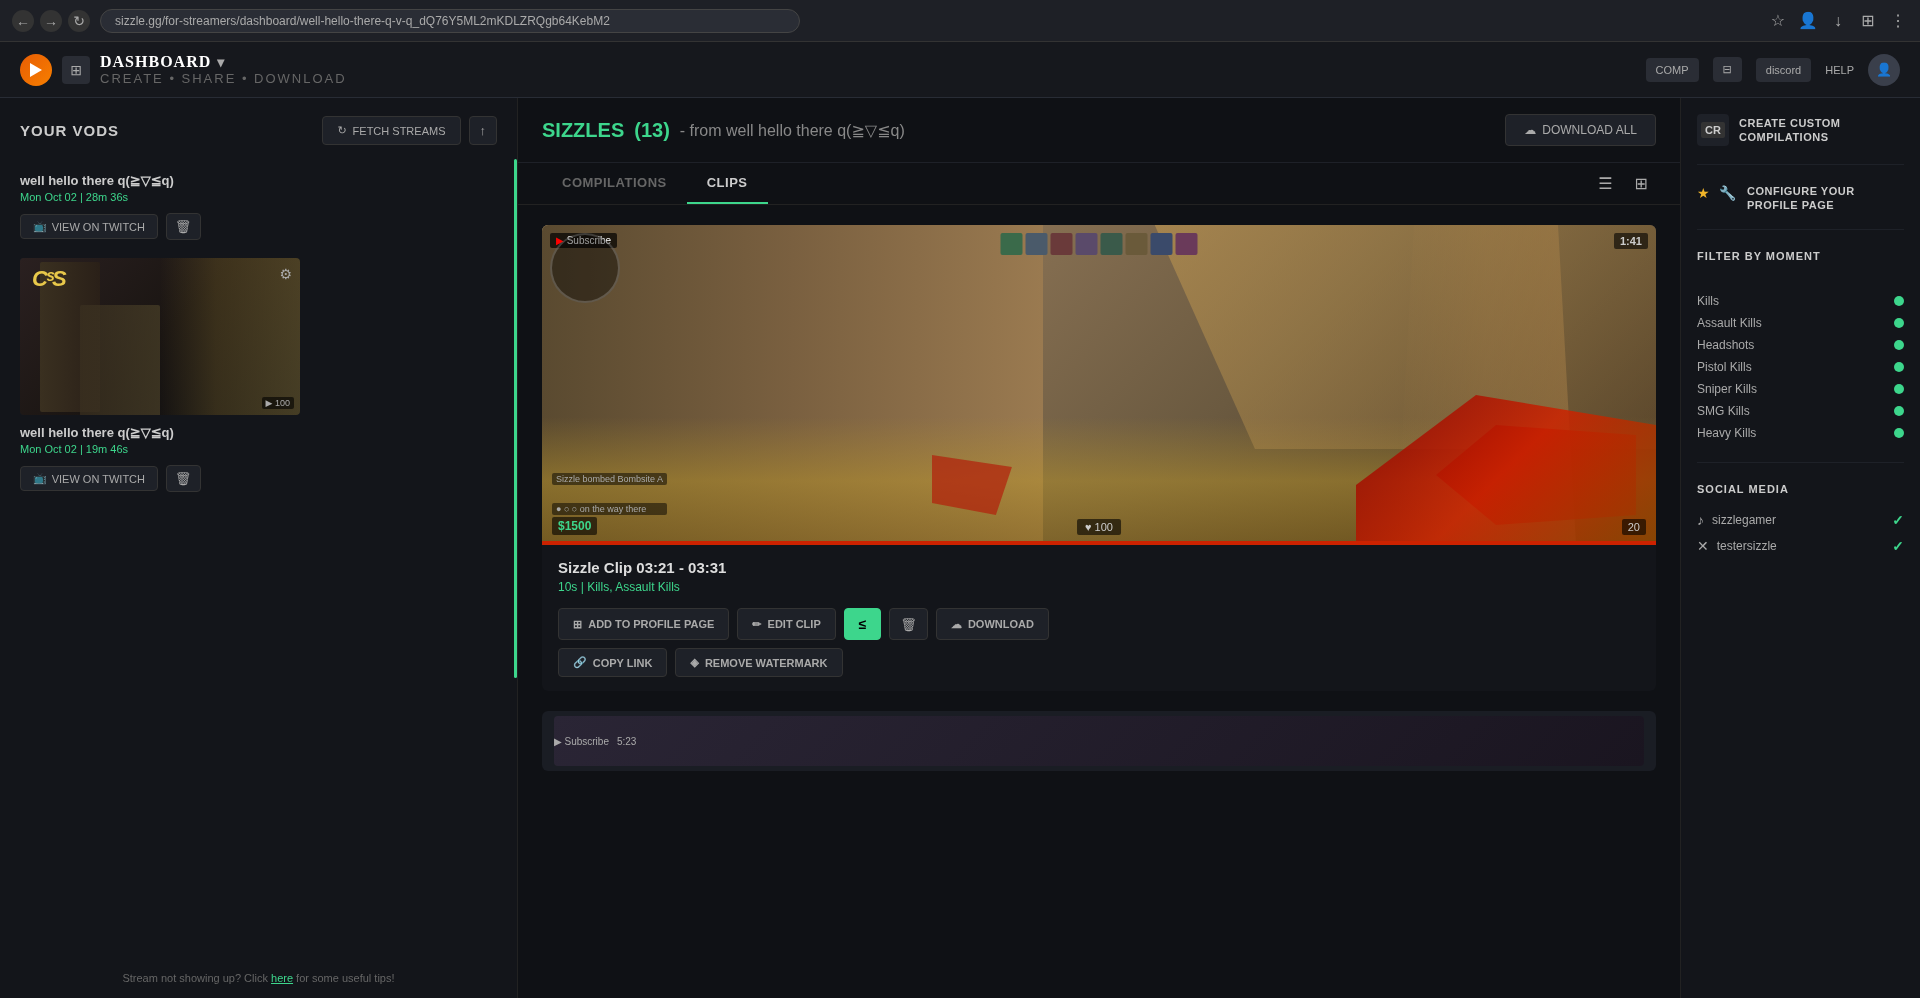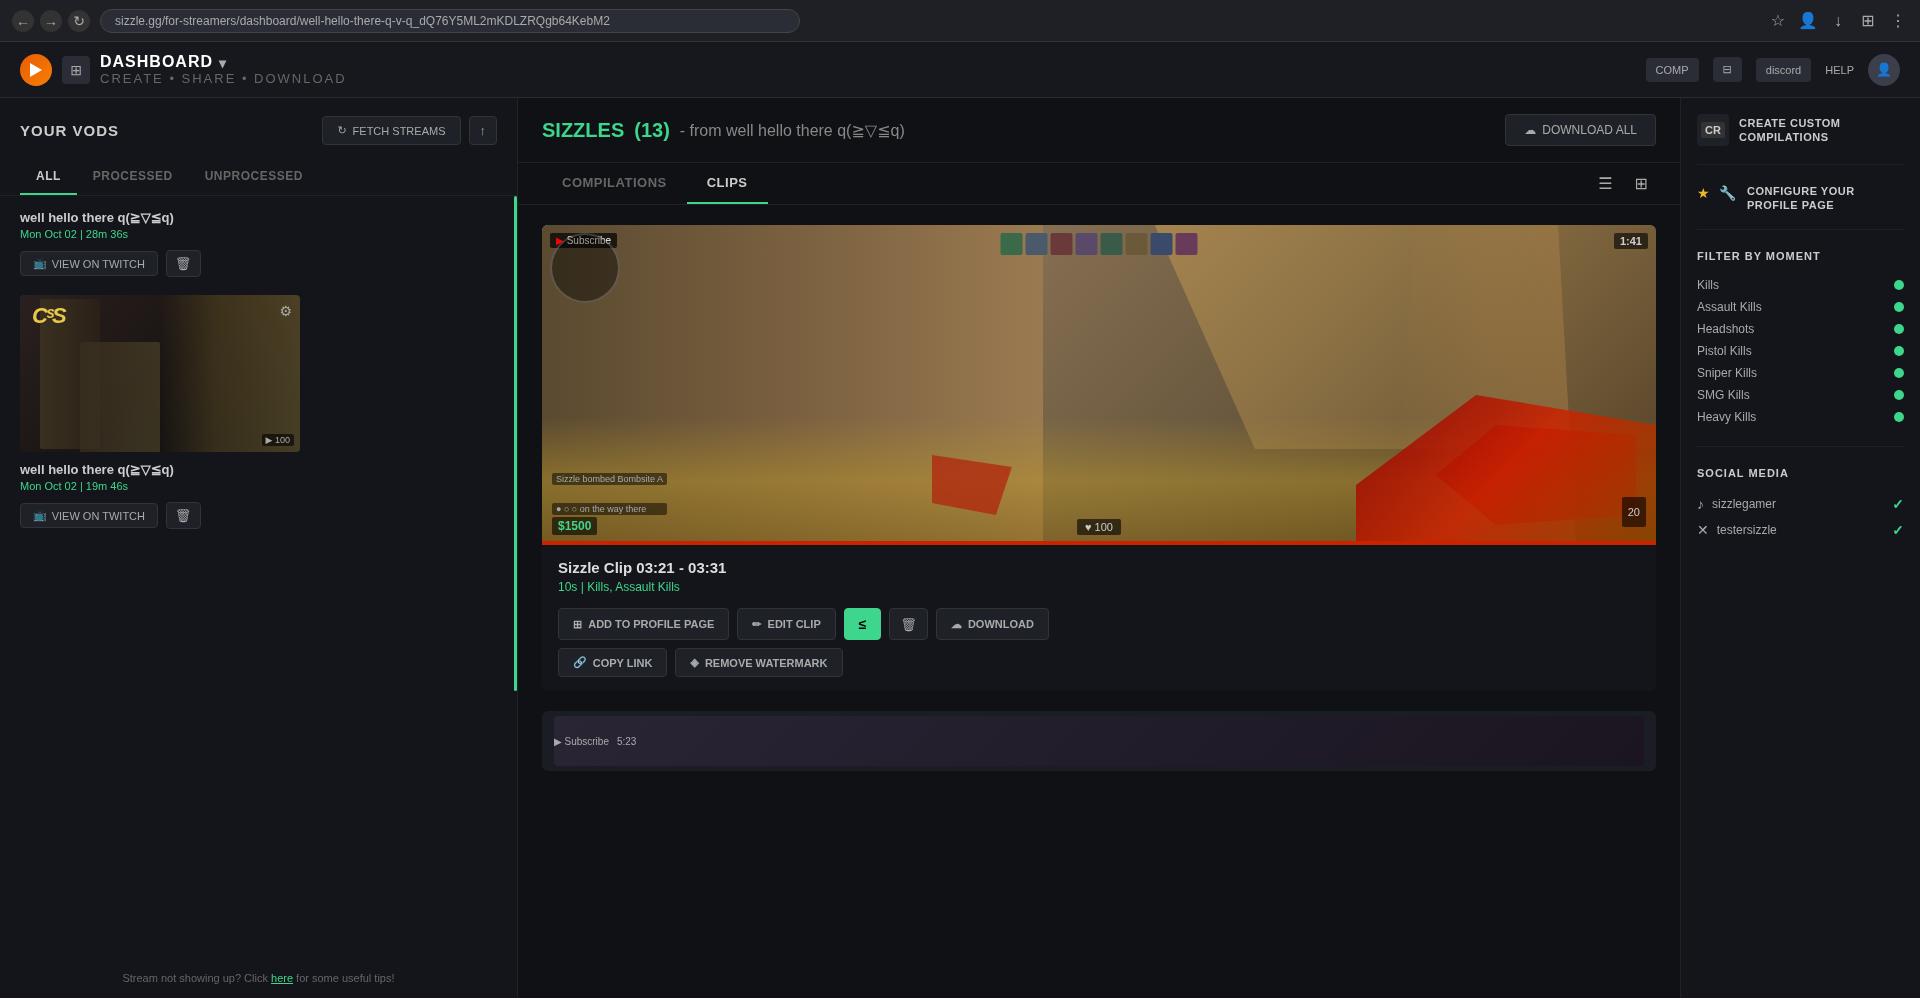--- a/index.html
+++ b/index.html
@@ -95,20 +95,21 @@
       flex-direction: column;
     }
     .logo-dashboard {
       color: white;
       font-size: 16px;
       font-weight: 700;
       letter-spacing: 1px;
       display: flex;
       align-items: flex-end;
       gap: 6px;
+      font-family: Liberation Serif, serif;
     }
     .logo-sub {
       font-size: 13px;
       color: #666;
       letter-spacing: 2px;
     }
     .dashboard-icon {
       width: 28px; height: 28px;
       background: #2a2d35;
       border-radius: 4px;
@@ -438,26 +439,26 @@
       left: 50%;
       transform: translateX(-50%);
       background: rgba(0,0,0,0.6);
       color: #ccc;
       font-size: 11px;
       padding: 2px 8px;
       border-radius: 2px;
     }
     .hud-bottom-right {
       position: absolute;
-      bottom: 18px;
+      bottom: 10px;
       right: 10px;
       background: rgba(0,0,0,0.6);
       color: #ccc;
       font-size: 11px;
-      padding: 9px 6px;
+      padding: 2px 6px;
       border-radius: 2px;
     }
     .hud-kill-feed {
       position: absolute;
       bottom: 30px;
       left: 10px;
       display: flex;
       flex-direction: column;
       gap: 18px;
       justify-content: flex-end;
@@ -593,21 +594,21 @@
     
     .filter-section {
       border-bottom: 1px solid #1e2128;
       padding-bottom: 18px;
     }
     .filter-title {
       font-size: 11px;
       font-weight: 700;
       color: #ccc;
       letter-spacing: 1px;
-      margin-bottom: 12px;
+      margin-bottom: 28px;
     }
     .filter-item {
       display: flex;
       align-items: center;
       justify-content: space-between;
       padding: 4px 0;
       cursor: pointer;
     }
     .filter-label {
       font-size: 12px;
@@ -743,25 +744,20 @@
       <span class="vods-title">YOUR VODS</span>
       <div class="vods-actions">
         <button class="fetch-btn">
           <span>↻</span>
           <span>FETCH STREAMS</span>
         </button>
         <button class="upload-btn">↑</button>
       </div>
     </div>
 
-    <div class="vods-tabs">
-      <div class="vods-tab active">ALL</div>
-      <div class="vods-tab">PROCESSED</div>
-      <div class="vods-tab">UNPROCESSED</div>
-    </div>
 
     <div class="vods-list" style="position:relative;">
 
       <div class="vod-item">
         <div class="vod-title">well hello there q(≧▽≦q)</div>
         <div class="vod-date">Mon Oct 02 | 28m 36s</div>
         <div class="vod-action-btns">
           <button class="vod-btn">
             <span>📺</span>
             <span>VIEW ON TWITCH</span>

